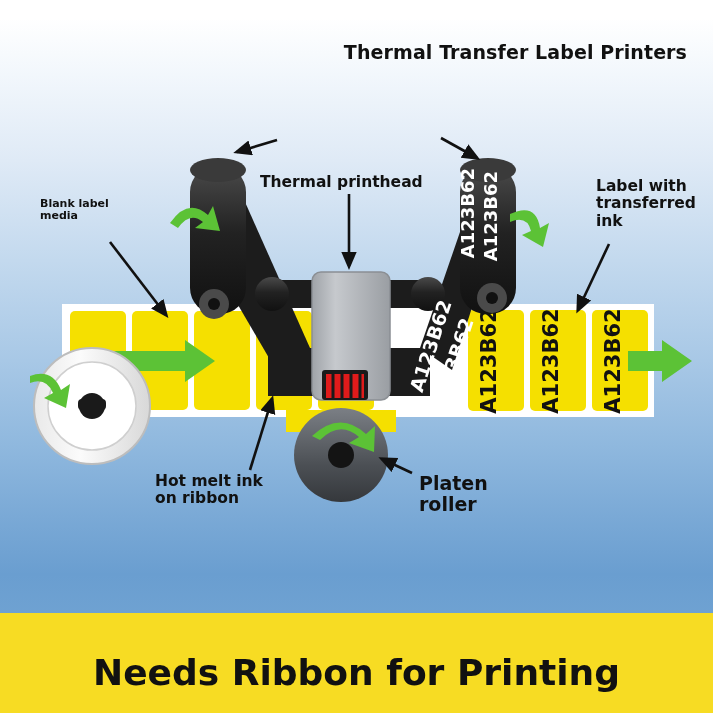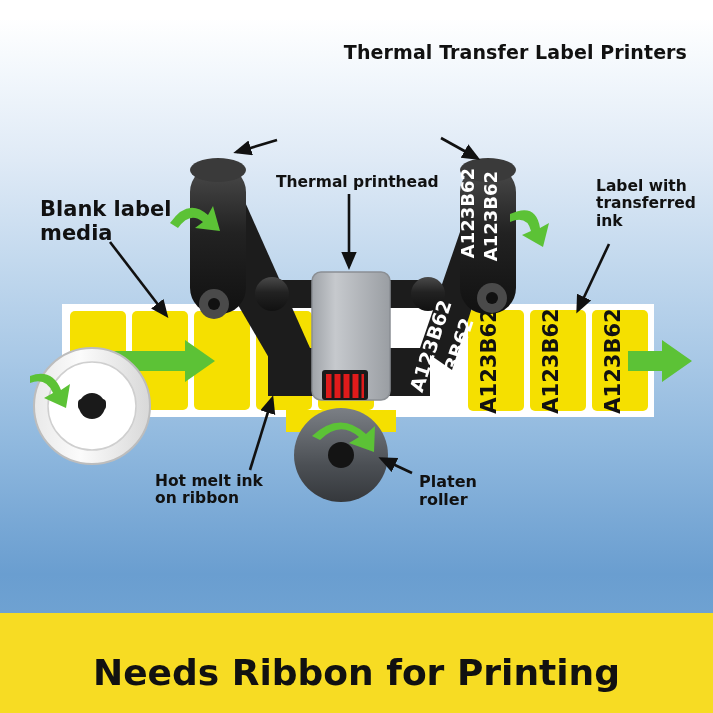--- a/index.html
+++ b/index.html
@@ -215,32 +215,32 @@
       <path d="M412 455 L382 441"></path>
     </g>
 
     <g stroke="#111111" stroke-width="2.6" fill="none">
       <path d="M277 122 L441 120" stroke="none"></path>
     </g>
 
   </svg>
 
 
-  <div class="label-text" style="left:276px; top:156px; font-size:15.5px;">Thermal printhead</div>
-
-  <div class="label-text" style="left:40px; top:180px; font-size:21px;">Blank label
+  <div class="label-text" style="left:260px; top:156px; font-size:15.5px;">Thermal printhead</div>
+
+  <div class="label-text" style="left:40px; top:180px; font-size:11px;">Blank label
 media</div>
 
   <div class="label-text" style="left:155px; top:455px; font-size:15.5px;">Hot melt ink
 on ribbon</div>
 
   <div class="label-text" style="left:596px; top:160px; font-size:15.5px;">Label with
 transferred
 ink</div>
 
-  <div class="label-text" style="left:419px; top:455px; font-size:16px;">Platen
+  <div class="label-text" style="left:419px; top:455px; font-size:19px;">Platen
 roller</div>
 
   <div id="footerbar">
     <div id="footer-text">Needs Ribbon for Printing</div>
   </div>
 
 </div>
 
 </body></html>

